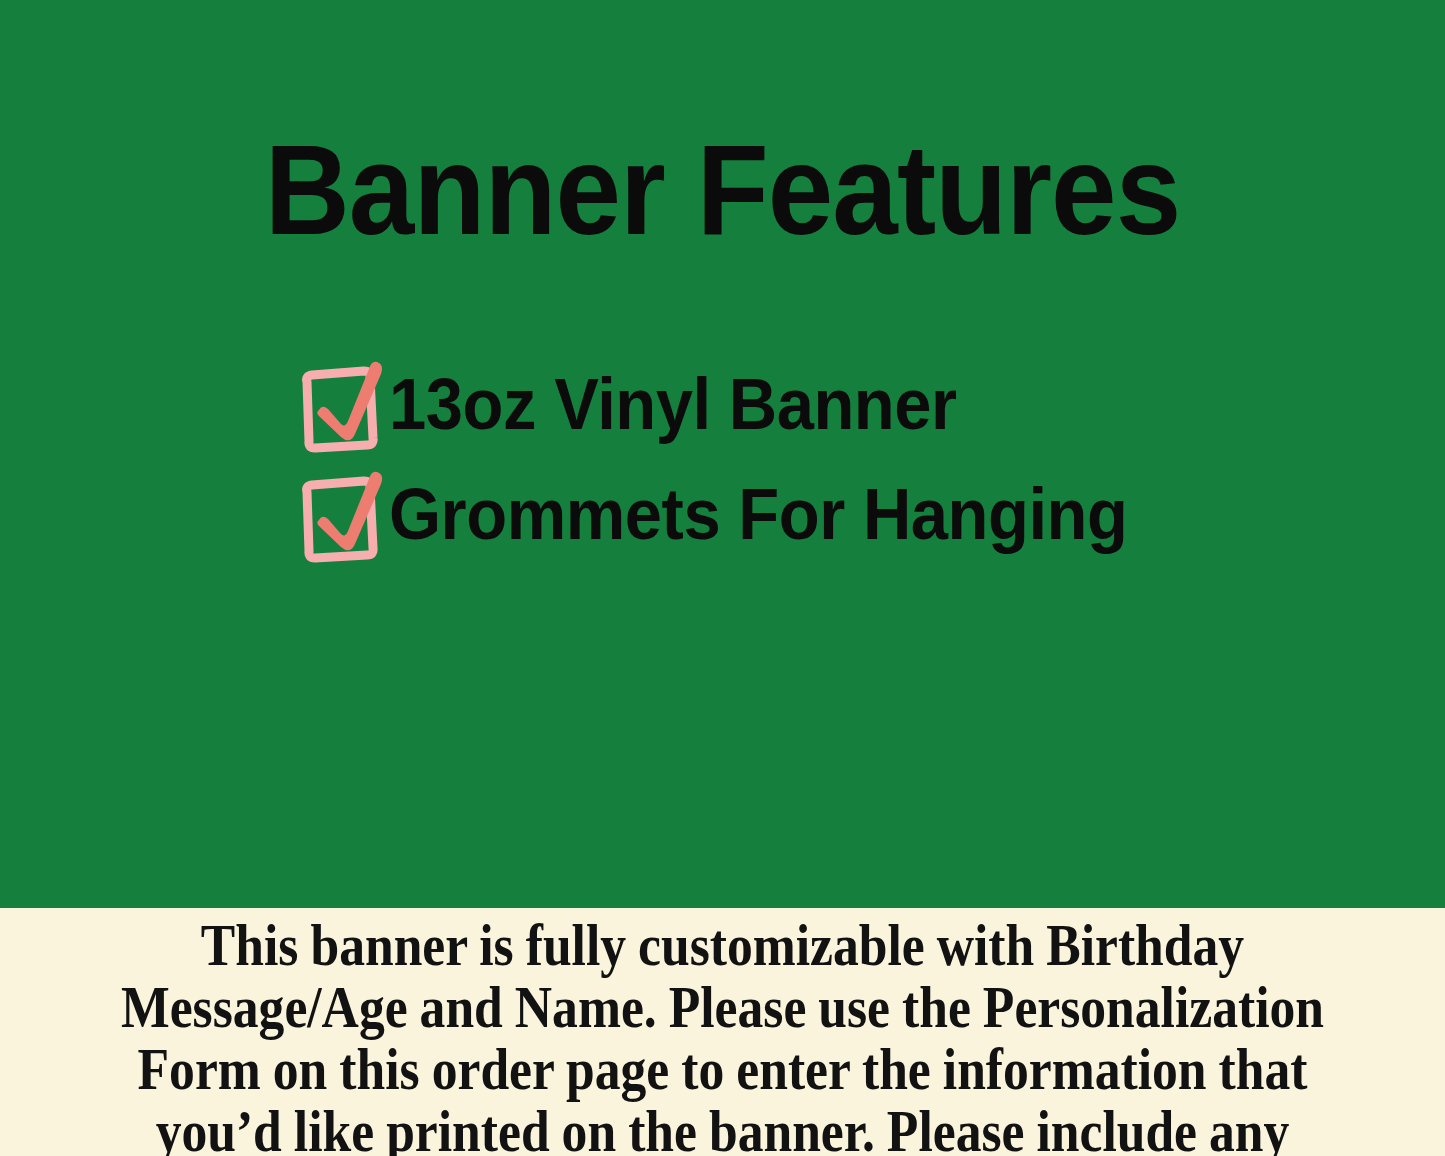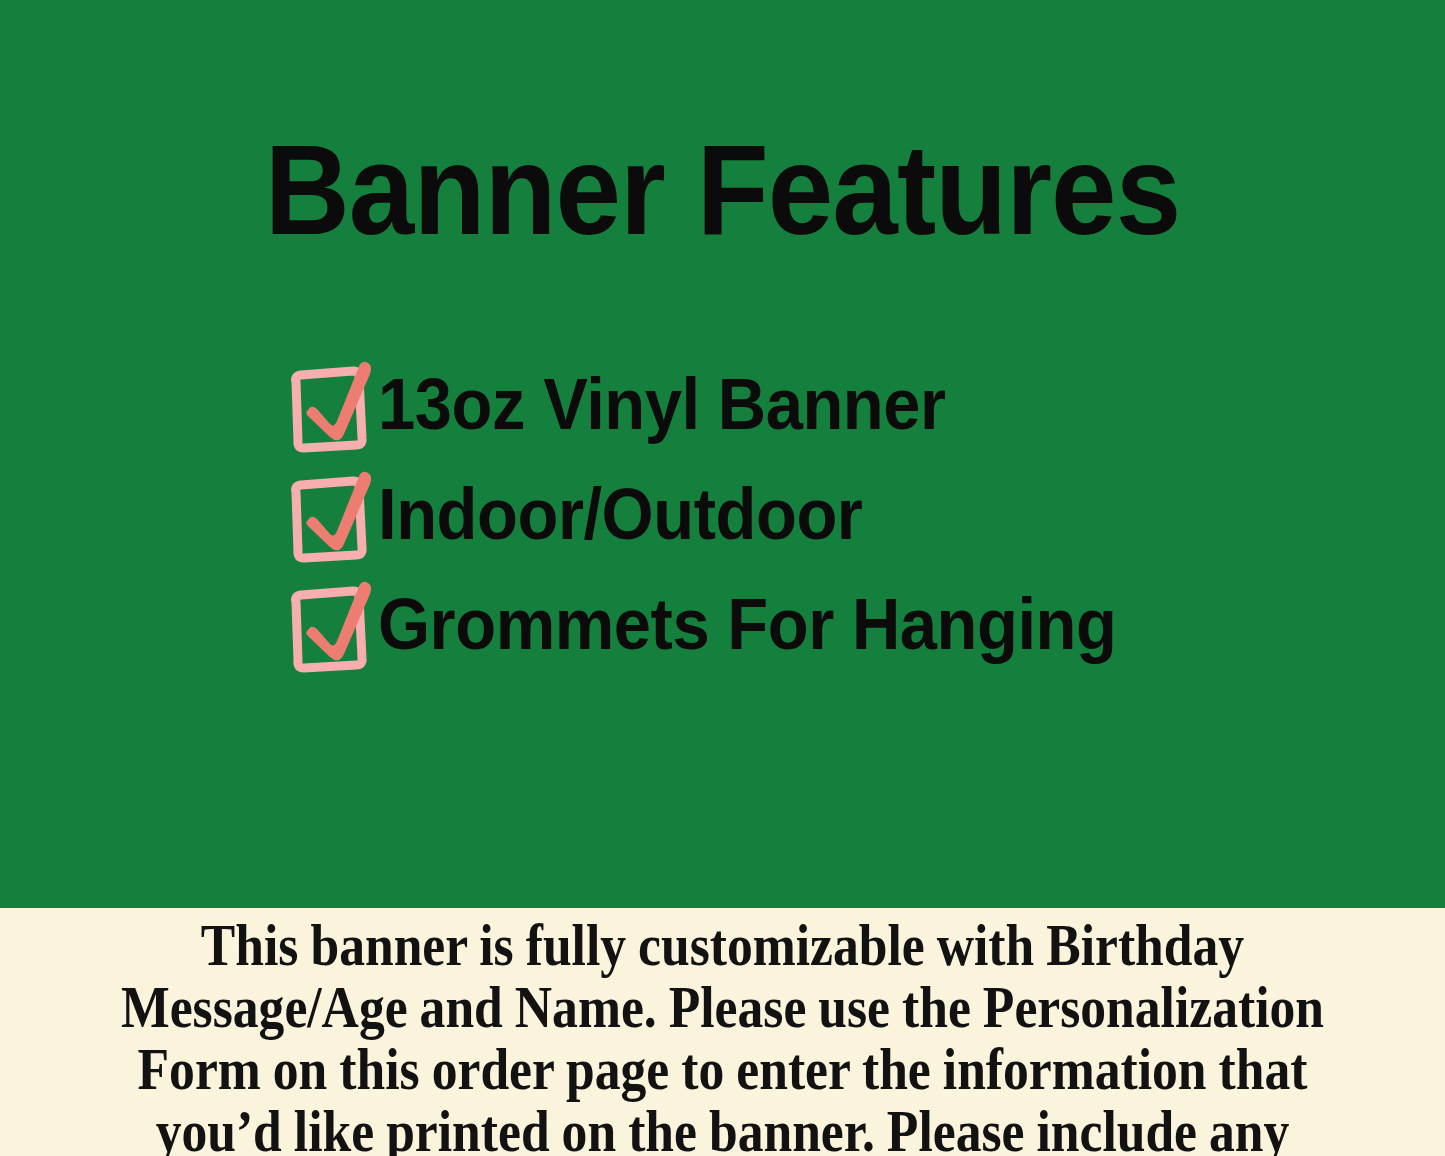--- a/index.html
+++ b/index.html
@@ -37,21 +37,21 @@
     letter-spacing: -1px;
     color: #0b0b0b;
     transform: scaleX(0.92);
     transform-origin: center top;
     white-space: nowrap;
   }
 
   
   #features-list {
     position: absolute;
-    left: 284px;
+    left: 295px;
     top: 352px;
     width: 1100px;
     text-decoration: underline;
   }
 
   .feature-row {
     position: relative;
     height: 110px;
   }
 
@@ -122,29 +122,20 @@
     <div class="feature-row">
       <span class="checkbox-icon">
         <svg viewBox="0 0 96 112" xmlns="http://www.w3.org/2000/svg">
           <path d="M12 30 Q10 24 17 23 L69 19 Q76 19 75 26 L78 86 Q79 93 72 93 L20 96 Q13 96 14 89 Z" fill="none" stroke="#F6AFAE" stroke-width="9" stroke-linecap="round" stroke-linejoin="round"></path>
           <path d="M24 58 Q27 52 33 57 L46 72 Q50 76 53 69 L74 17 Q77 7 84 11 Q89 14 86 22 L60 82 Q55 93 46 85 L25 65 Q20 61 24 58 Z" fill="#EC7D70"></path>
         </svg>
       </span>
       <span class="feature-label">13oz Vinyl Banner</span>
     </div>
 
-    <div class="feature-row">
-      <span class="checkbox-icon">
-        <svg viewBox="0 0 96 112" xmlns="http://www.w3.org/2000/svg">
-          <path d="M12 30 Q10 24 17 23 L69 19 Q76 19 75 26 L78 86 Q79 93 72 93 L20 96 Q13 96 14 89 Z" fill="none" stroke="#F6AFAE" stroke-width="9" stroke-linecap="round" stroke-linejoin="round"></path>
-          <path d="M24 58 Q27 52 33 57 L46 72 Q50 76 53 69 L74 17 Q77 7 84 11 Q89 14 86 22 L60 82 Q55 93 46 85 L25 65 Q20 61 24 58 Z" fill="#EC7D70"></path>
-        </svg>
-      </span>
-      <span class="feature-label">Indoor/Outdoor</span>
-    </div>
 
 
     <div class="feature-row">
       <span class="checkbox-icon">
         <svg viewBox="0 0 96 112" xmlns="http://www.w3.org/2000/svg">
           <path d="M12 30 Q10 24 17 23 L69 19 Q76 19 75 26 L78 86 Q79 93 72 93 L20 96 Q13 96 14 89 Z" fill="none" stroke="#F6AFAE" stroke-width="9" stroke-linecap="round" stroke-linejoin="round"></path>
           <path d="M24 58 Q27 52 33 57 L46 72 Q50 76 53 69 L74 17 Q77 7 84 11 Q89 14 86 22 L60 82 Q55 93 46 85 L25 65 Q20 61 24 58 Z" fill="#EC7D70"></path>
         </svg>
       </span>
       <span class="feature-label">Grommets For Hanging</span>

